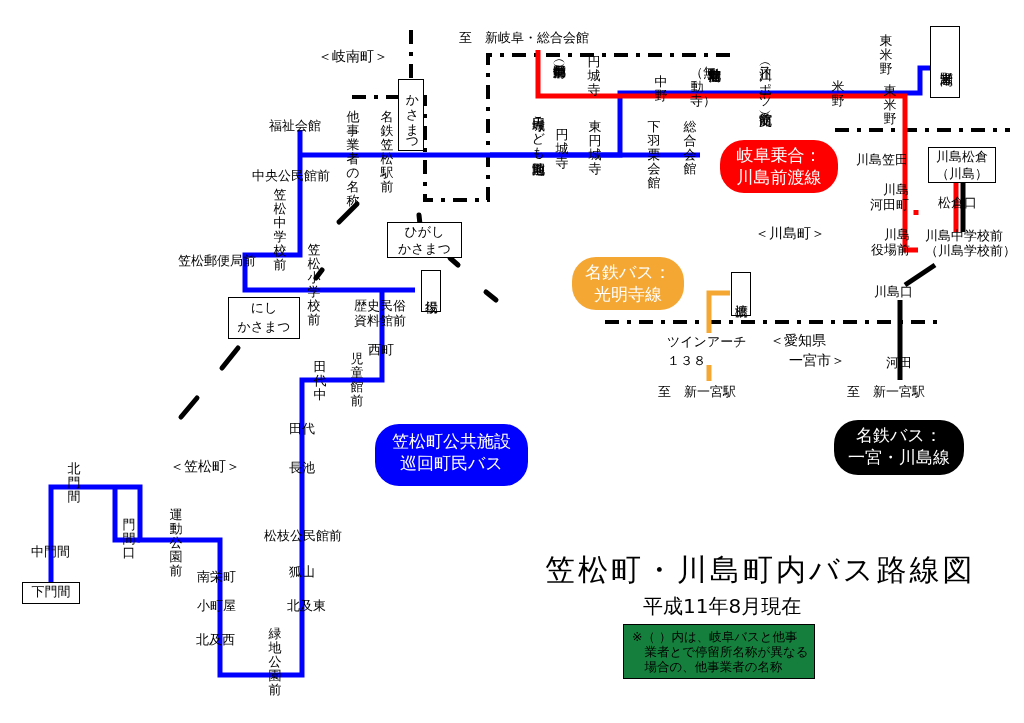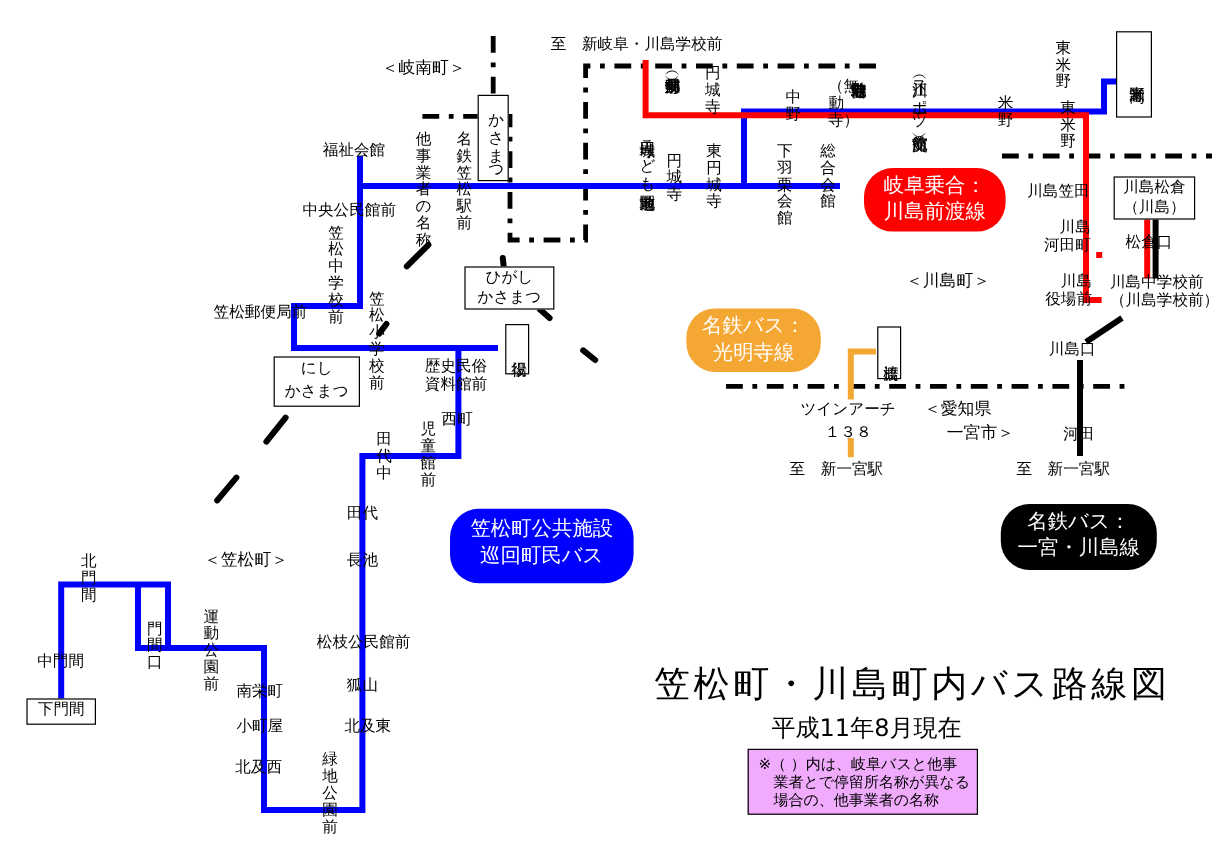--- a/index.html
+++ b/index.html
@@ -6,21 +6,21 @@
   body { width:1024px; height:723px; position:relative; overflow:hidden;
          font-family: "DejaVu Sans", "Liberation Sans", sans-serif; color:#000; }
   #map { position:absolute; left:0; top:0; width:1024px; height:723px; }
   .lbl { position:absolute; font-size:13px; line-height:15px; white-space:nowrap; color:#000; }
   .v { width:14px; white-space:normal; word-break:break-all; text-align:center; line-height:14px; }
   .box { position:absolute; border:1px solid #000; background:#fff; font-size:13px; line-height:17px; text-align:center; }
   .legend { position:absolute; color:#fff; font-size:17px; line-height:22px; text-align:center;border-radius:24px; }
   .area { position:absolute; font-size:14px; white-space:nowrap; }
   .title { position:absolute; font-size:30px; font-weight:normal; letter-spacing:3px; white-space:nowrap;margin-left:48px; }
   .subtitle { position:absolute; font-size:20px; white-space:nowrap; }
-  .note { position:absolute; border:1px solid #000; background:#f0abfc; font-size:12.5px; line-height:15px; padding:4px 6px 4px 8px; white-space:pre; }
+  .note { position:absolute; border:1px solid #000; background:#15803d; font-size:12.5px; line-height:15px; padding:4px 6px 4px 8px; white-space:pre; }
 </style>
 </head>
 <body>
 
 <svg id="map" viewBox="0 0 1024 723" xmlns="http://www.w3.org/2000/svg">
 
   <g stroke="#000" stroke-width="4" fill="none" stroke-dasharray="14,8,4,8">
     <path d="M411,30 L411,100"></path>
     <path d="M352,97 L425,97 L425,200 L488,200 L488,55 L730,55"></path>
     <path d="M835,130 L1010,130"></path>
@@ -56,21 +56,21 @@
     <path d="M900,300 L900,380"></path>
   </g>
 
   <g stroke="#f5a733" stroke-width="5" fill="none">
     <path d="M730,293 L709,293 L709,333"></path>
     <path d="M709,365 L709,381"></path>
   </g>
 </svg>
 
 <div class="area" style="left:318px;top:48px">＜岐南町＞</div>
-<div class="lbl" style="left:459px;top:30px">至　新岐阜・川島学校前</div>
+<div class="lbl" style="left:459px;top:30px">至　新岐阜・総合会館</div>
 
 <div class="box" style="left:398px;top:79px;width:24px;height:70px;writing-mode:vertical-rl;line-height:22px">かさまつ</div>
 <div class="box" style="left:387px;top:222px;width:73px;height:34px;white-space:pre">ひがし
 かさまつ</div>
 <div class="box" style="left:228px;top:297px;width:70px;height:40px;white-space:pre;line-height:19px">にし
 かさまつ</div>
 <div class="box" style="left:421px;top:270px;width:18px;height:40px;writing-mode:vertical-rl">役場</div>
 <div class="box" style="left:22px;top:582px;width:56px;height:20px">下門間</div>
 <div class="box" style="left:930px;top:26px;width:28px;height:70px;writing-mode:vertical-rl;line-height:26px">米野高瀬</div>
 <div class="box" style="left:928px;top:147px;width:66px;height:34px;white-space:pre">川島松倉
@@ -121,21 +121,21 @@
 <div class="lbl" style="left:856px;top:152px">川島笠田</div>
 <div class="lbl" style="left:870px;top:182px;white-space:pre;text-align:right">川島
 河田町</div>
 <div class="lbl" style="left:871px;top:227px;white-space:pre;text-align:right">川島
 役場前</div>
 <div class="lbl" style="left:938px;top:195px">松倉口</div>
 <div class="lbl" style="left:925px;top:228px;white-space:pre">川島中学校前
 （川島学校前）</div>
 <div class="lbl" style="left:874px;top:284px">川島口</div>
 <div class="lbl" style="left:886px;top:355px">河田</div>
-<div class="lbl" style="left:667px;top:332px;white-space:pre;text-align:center;line-height:19px">ツインアーチ
+<div class="lbl" style="left:667px;top:332px;white-space:pre;text-align:left;line-height:19px">ツインアーチ
 １３８</div>
 
 <div class="area" style="left:755px;top:225px">＜川島町＞</div>
 <div class="area" style="left:770px;top:332px">＜愛知県</div>
 <div class="area" style="left:789px;top:352px">一宮市＞</div>
 <div class="area" style="left:170px;top:458px">＜笠松町＞</div>
 <div class="lbl" style="left:658px;top:384px">至　新一宮駅</div>
 <div class="lbl" style="left:847px;top:384px">至　新一宮駅</div>
 
 <div class="legend" style="left:375px;top:424px;width:153px;height:62px;background:#0000ff;padding-top:6px;box-sizing:border-box;white-space:pre">笠松町公共施設

